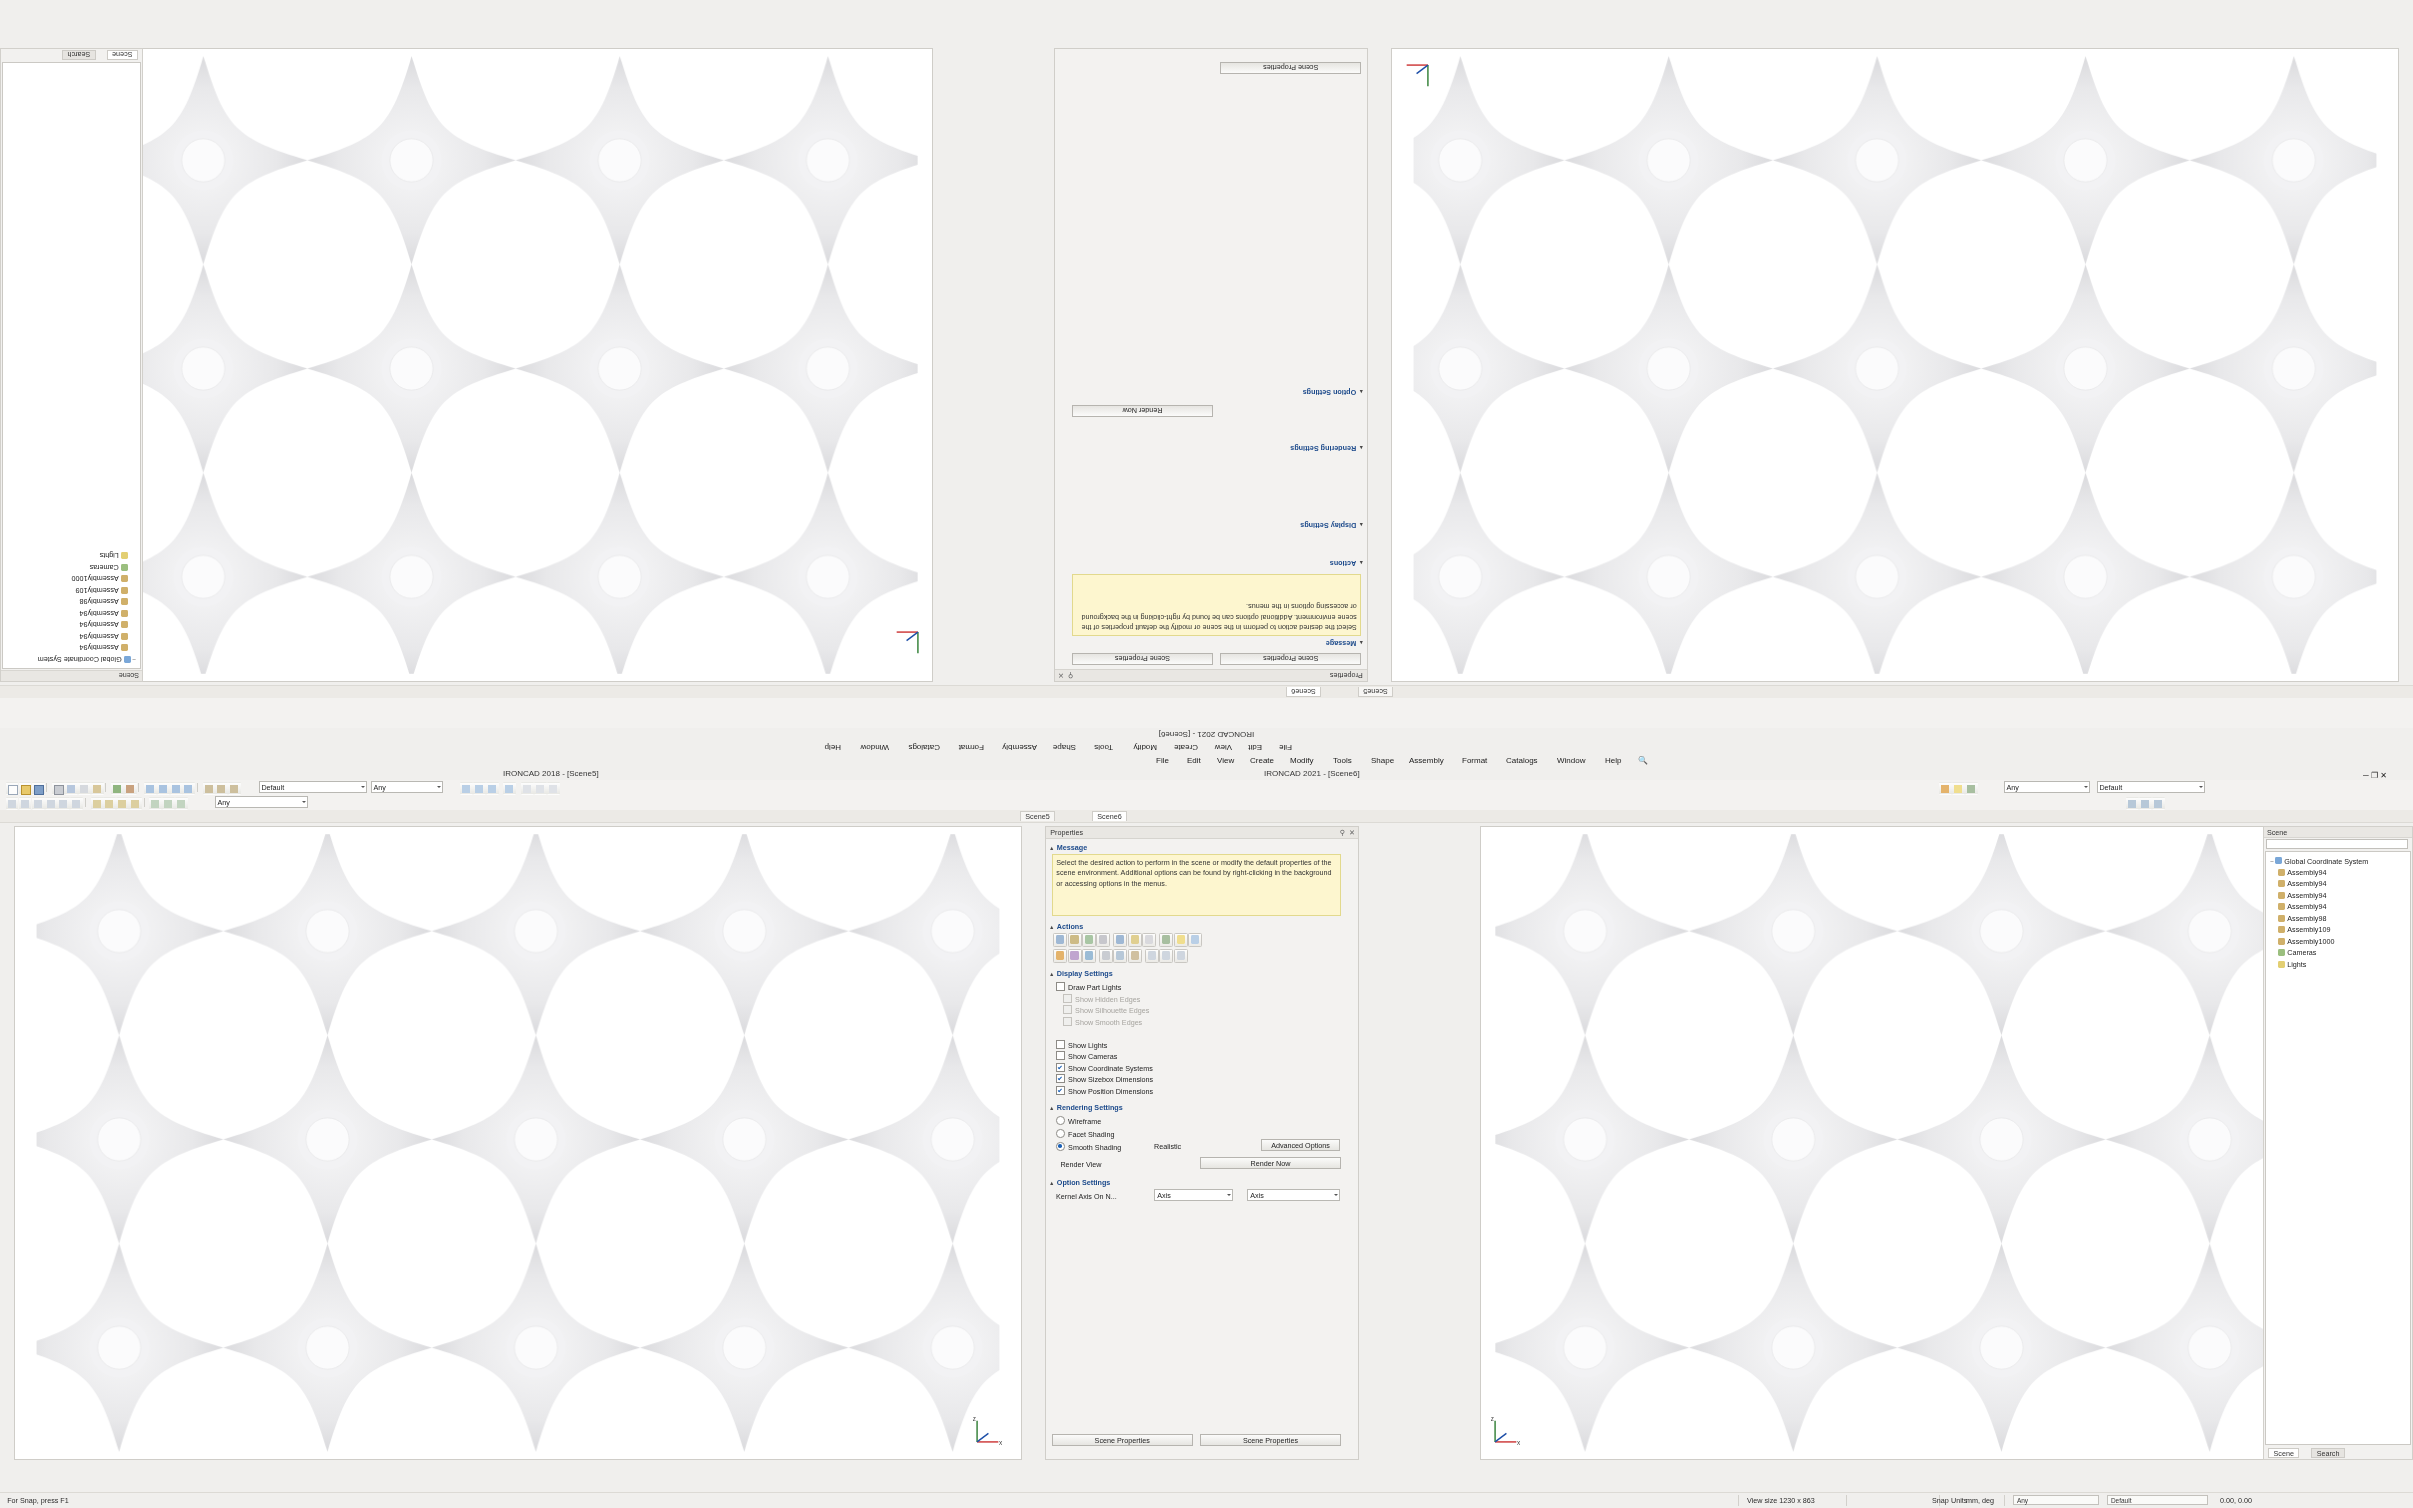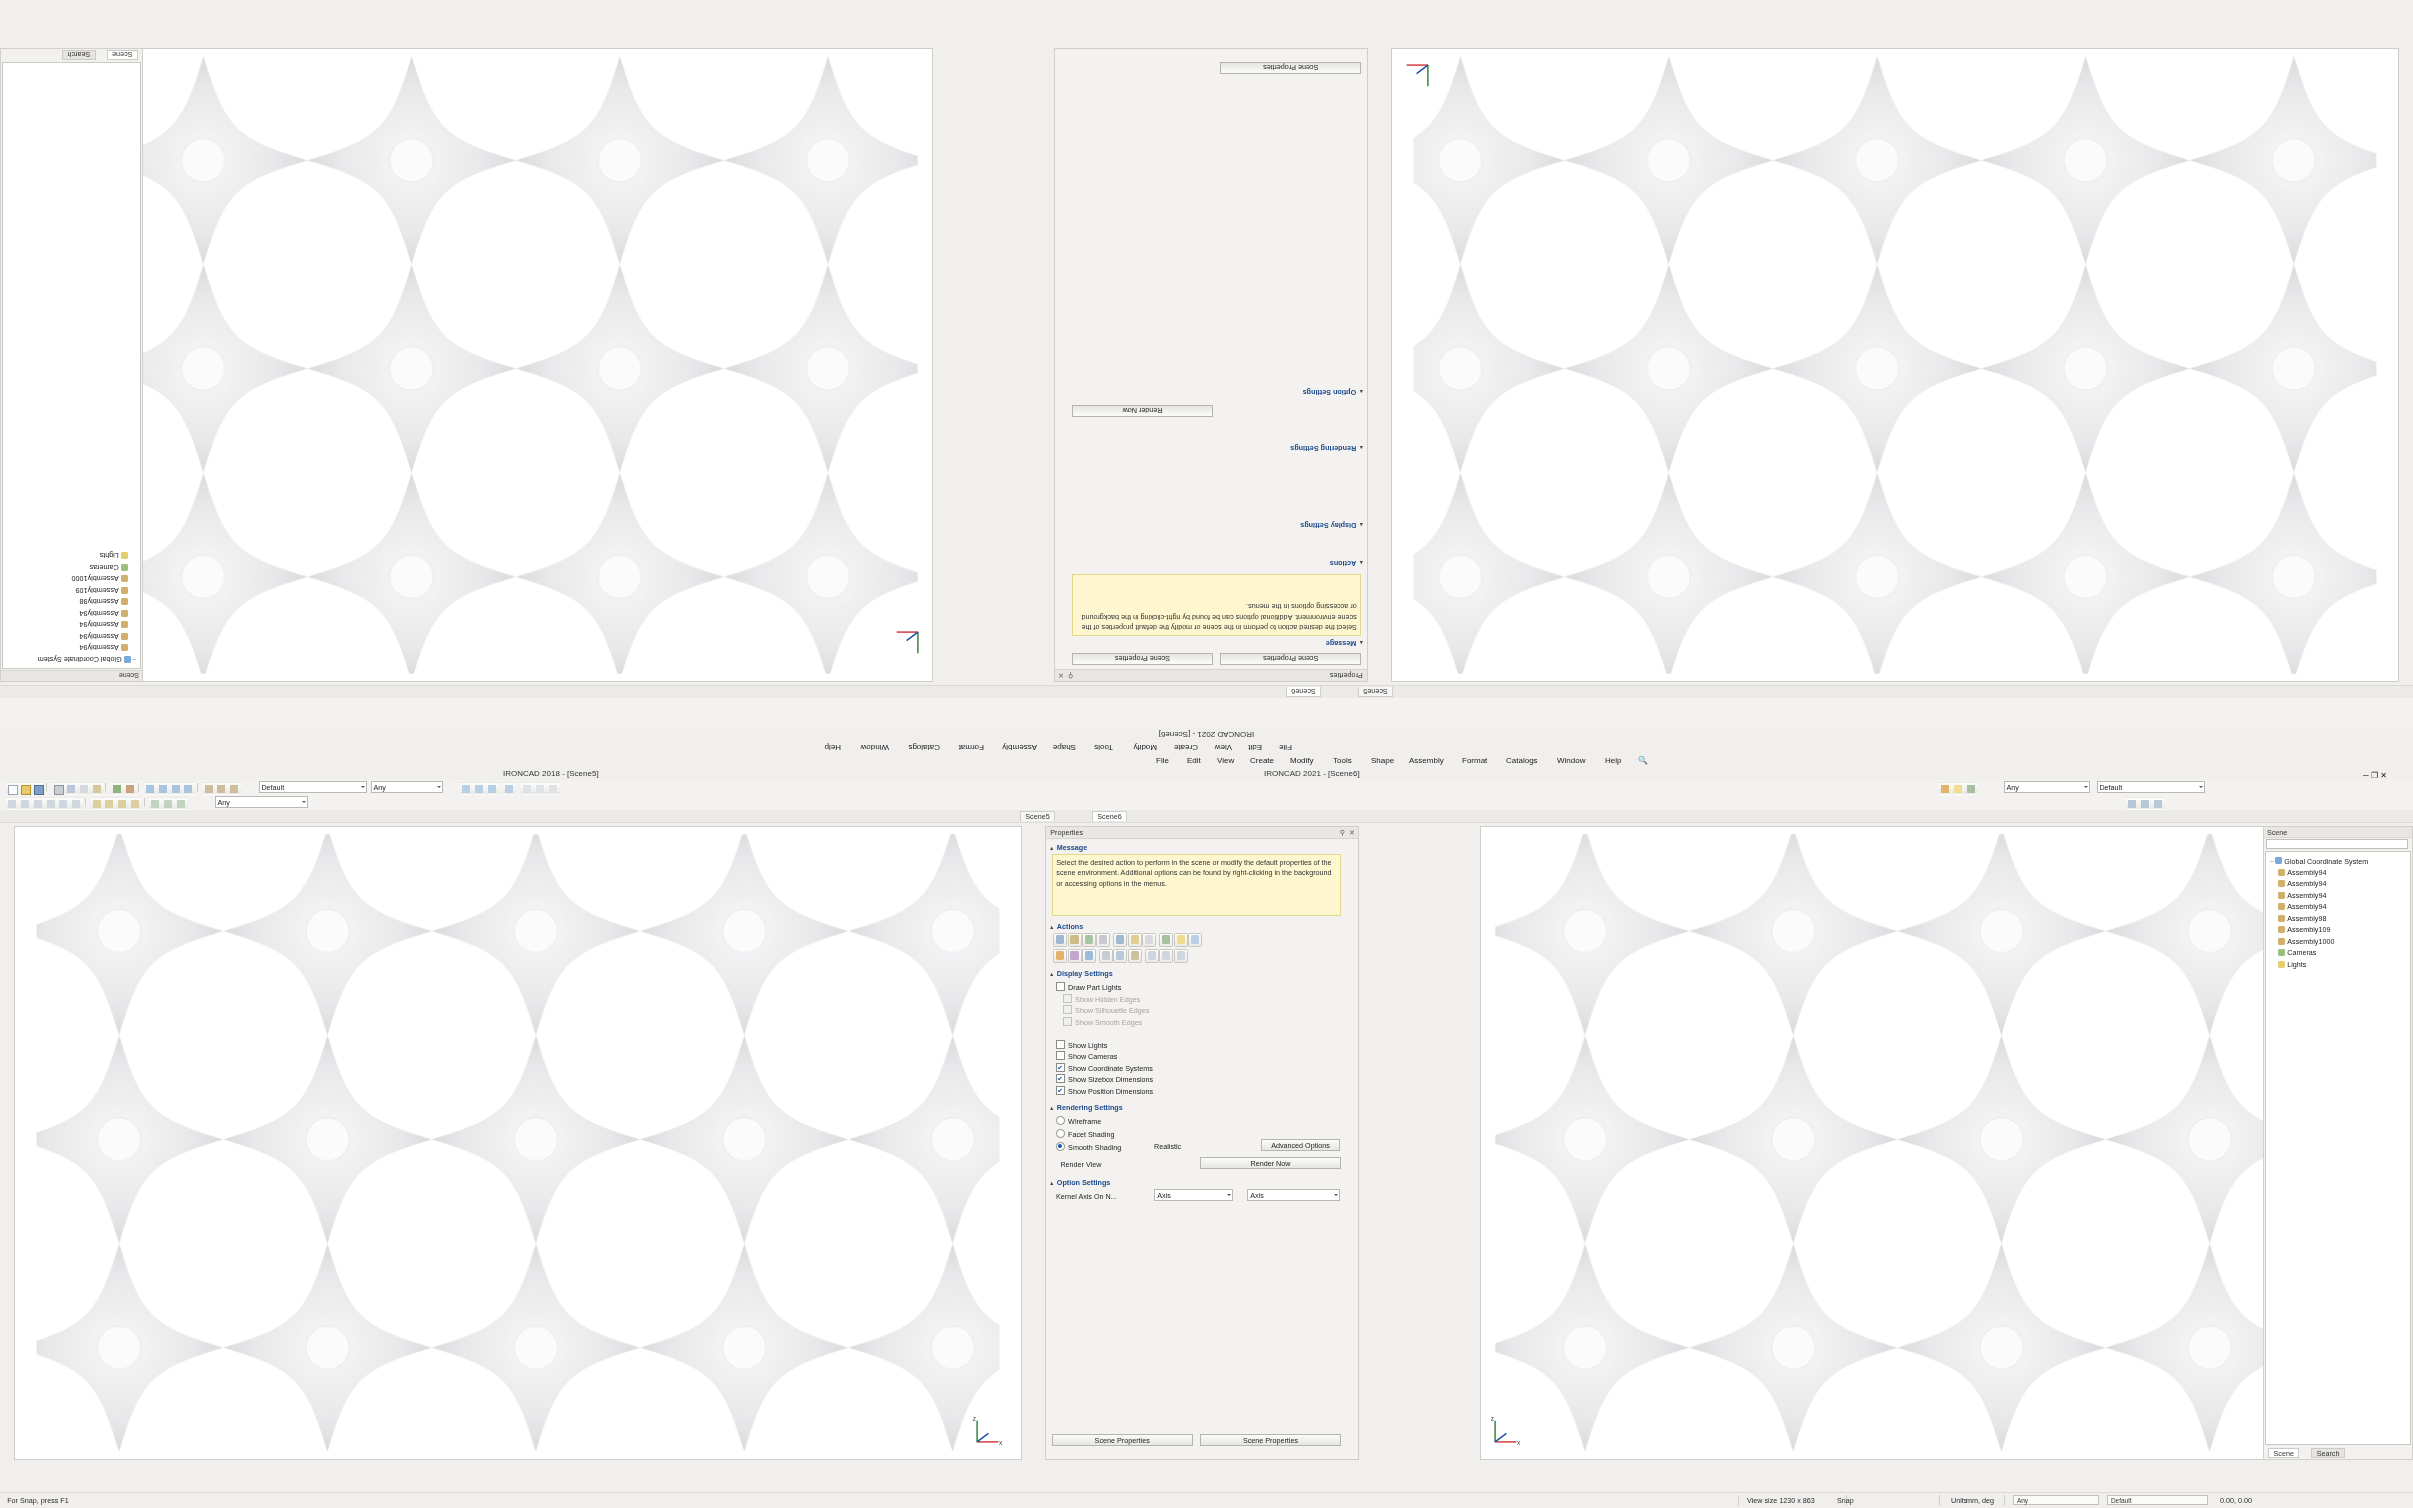--- a/index.html
+++ b/index.html
@@ -515,21 +515,21 @@
       </div>
 
       <div class="status">
         <span class="cell" style="left:7.2px">For Snap, press F1</span>
         <span class="divider" style="left:1738px"></span>
         <span class="cell" style="left:1747px">View size 1230 x 863</span>
         <span class="divider" style="left:1846px"></span>
         <span class="cell" style="left:1951px">Units</span>
         <span class="cell" style="left:1966px">mm, deg</span>
         <span class="divider" style="left:1939px"></span>
-        <span class="cell" style="left:1837px">Snap</span>
+        <span class="cell" style="left:1932px">Snap</span>
         <span class="divider" style="left:2004px"></span>
         <span class="pill" style="left:2013px;top:2.2px;width:86px">Any</span>
         <span class="pill" style="left:2107px;top:2.2px;width:101px">Default</span>
         <span class="cell" style="left:2220px">0.00, 0.00</span>
       </div>
 
     </div>
   </div>
 </div>
 

